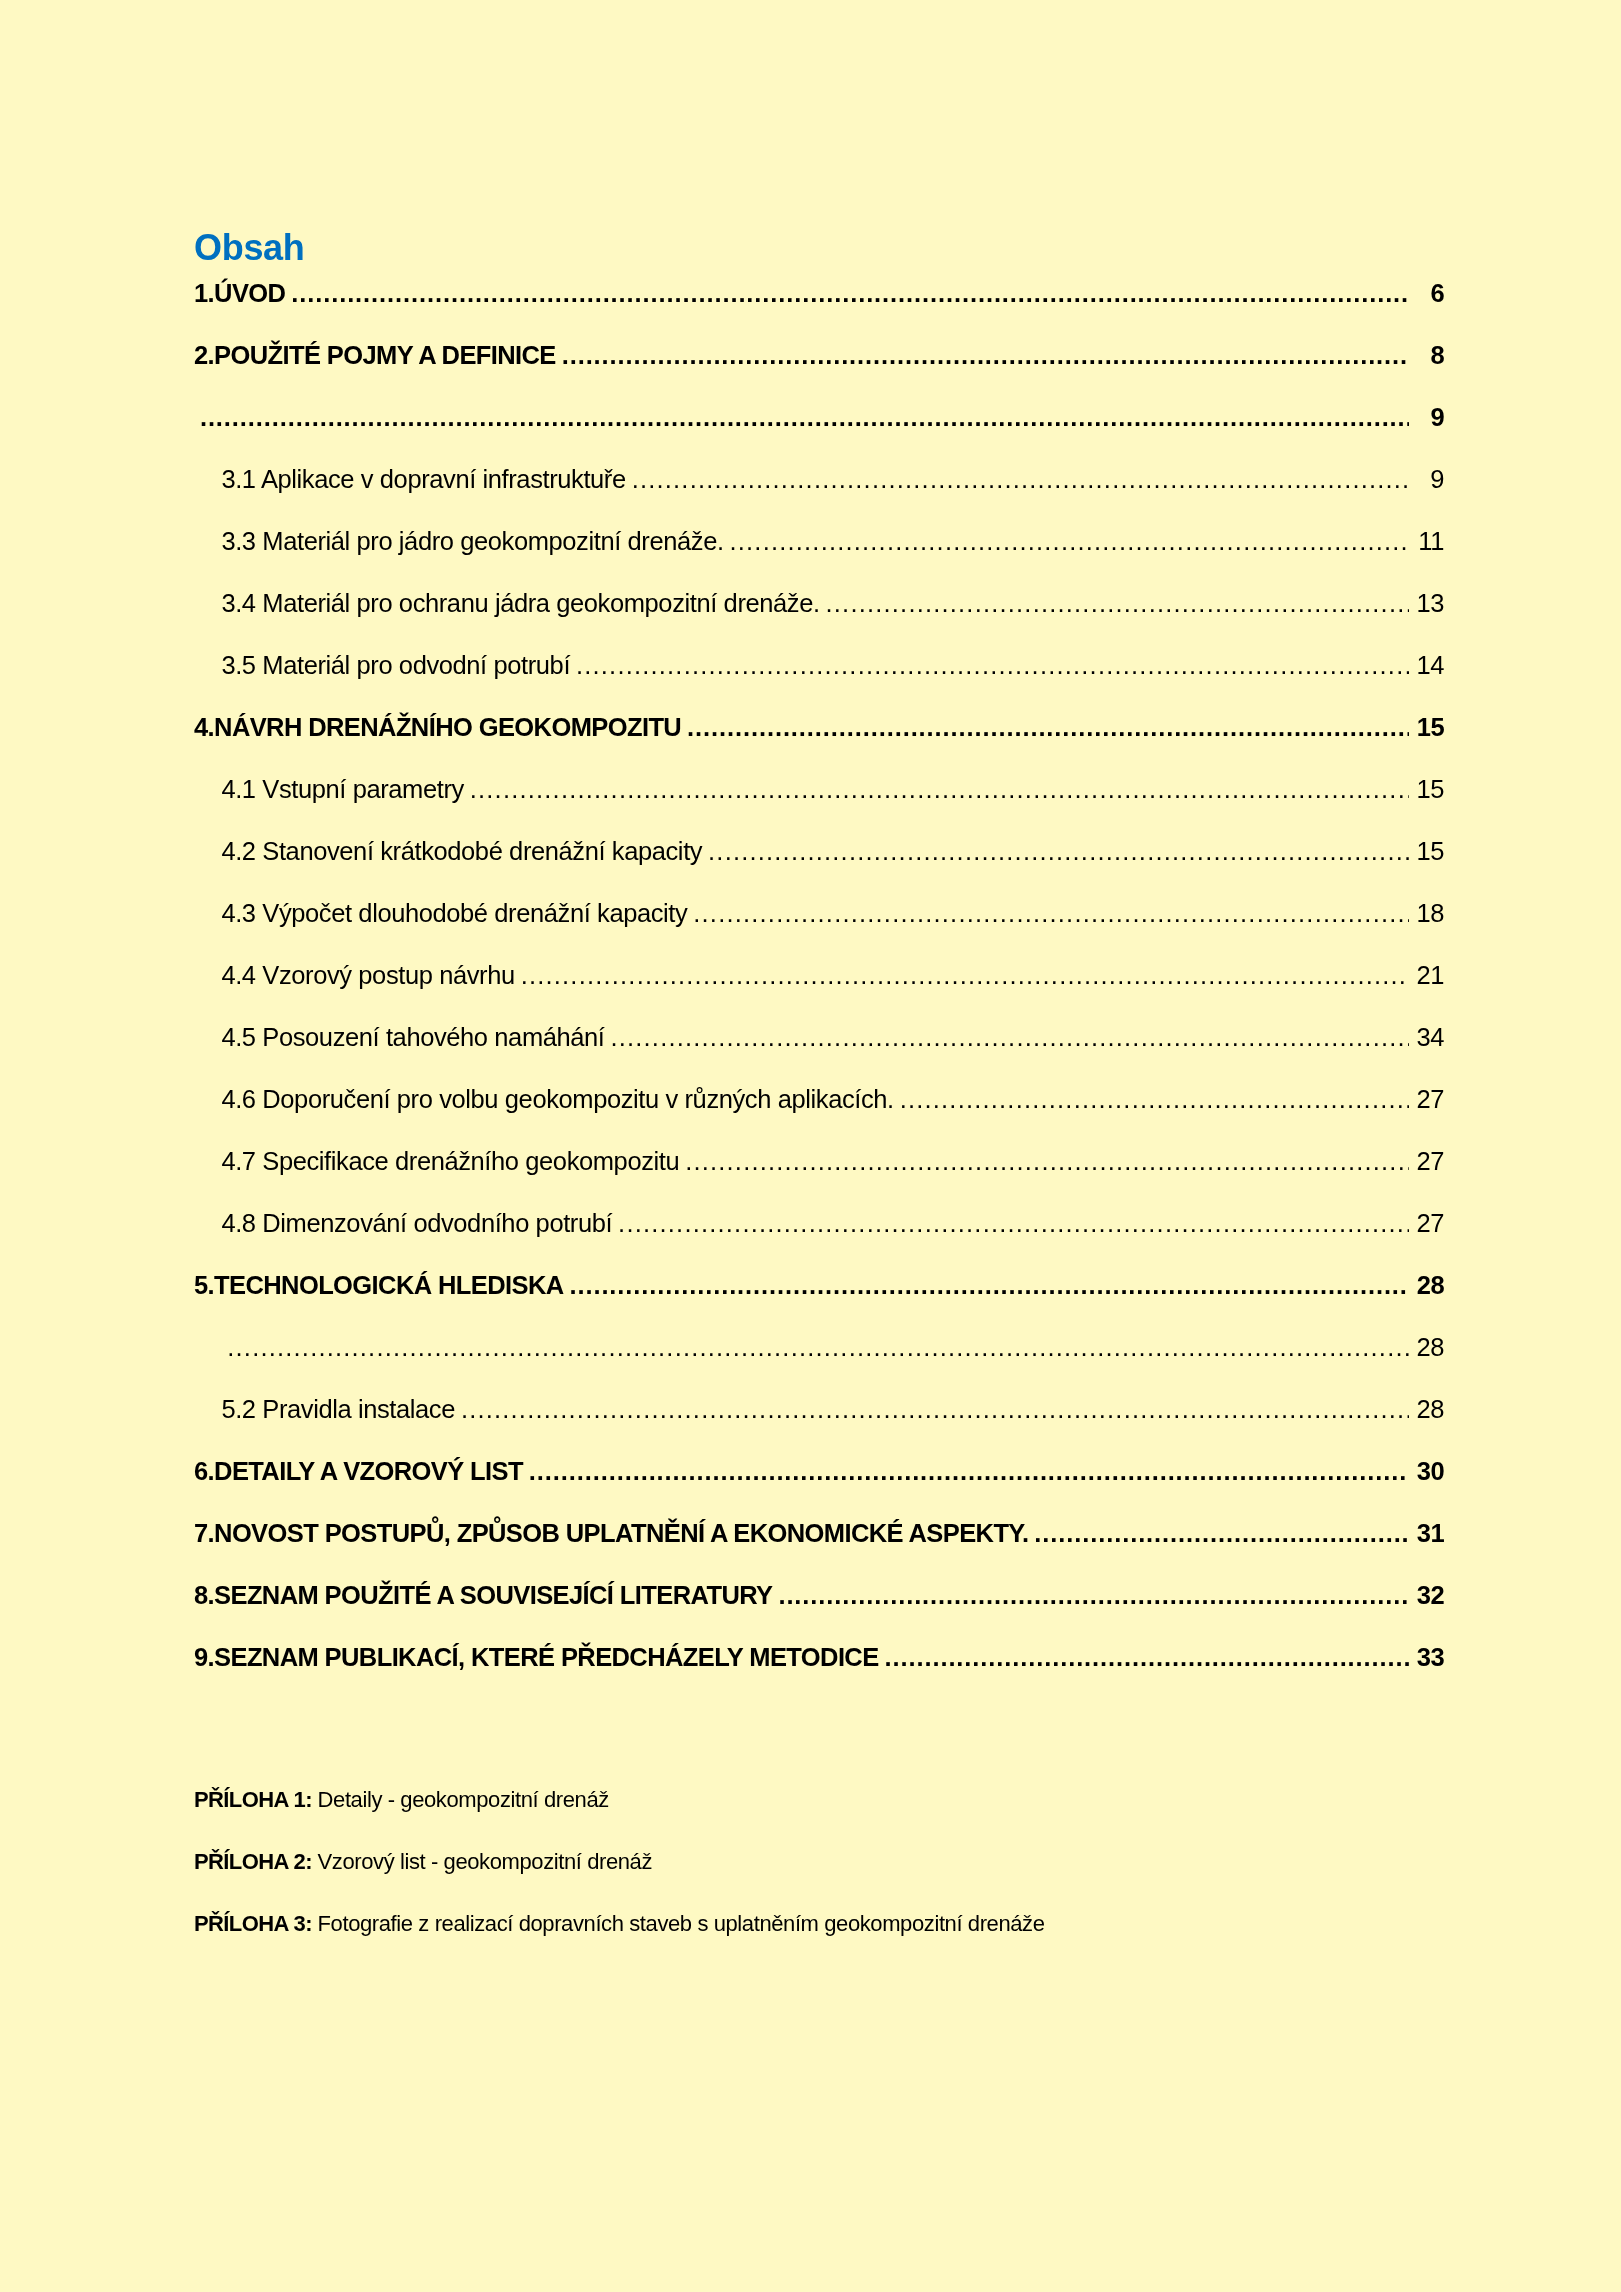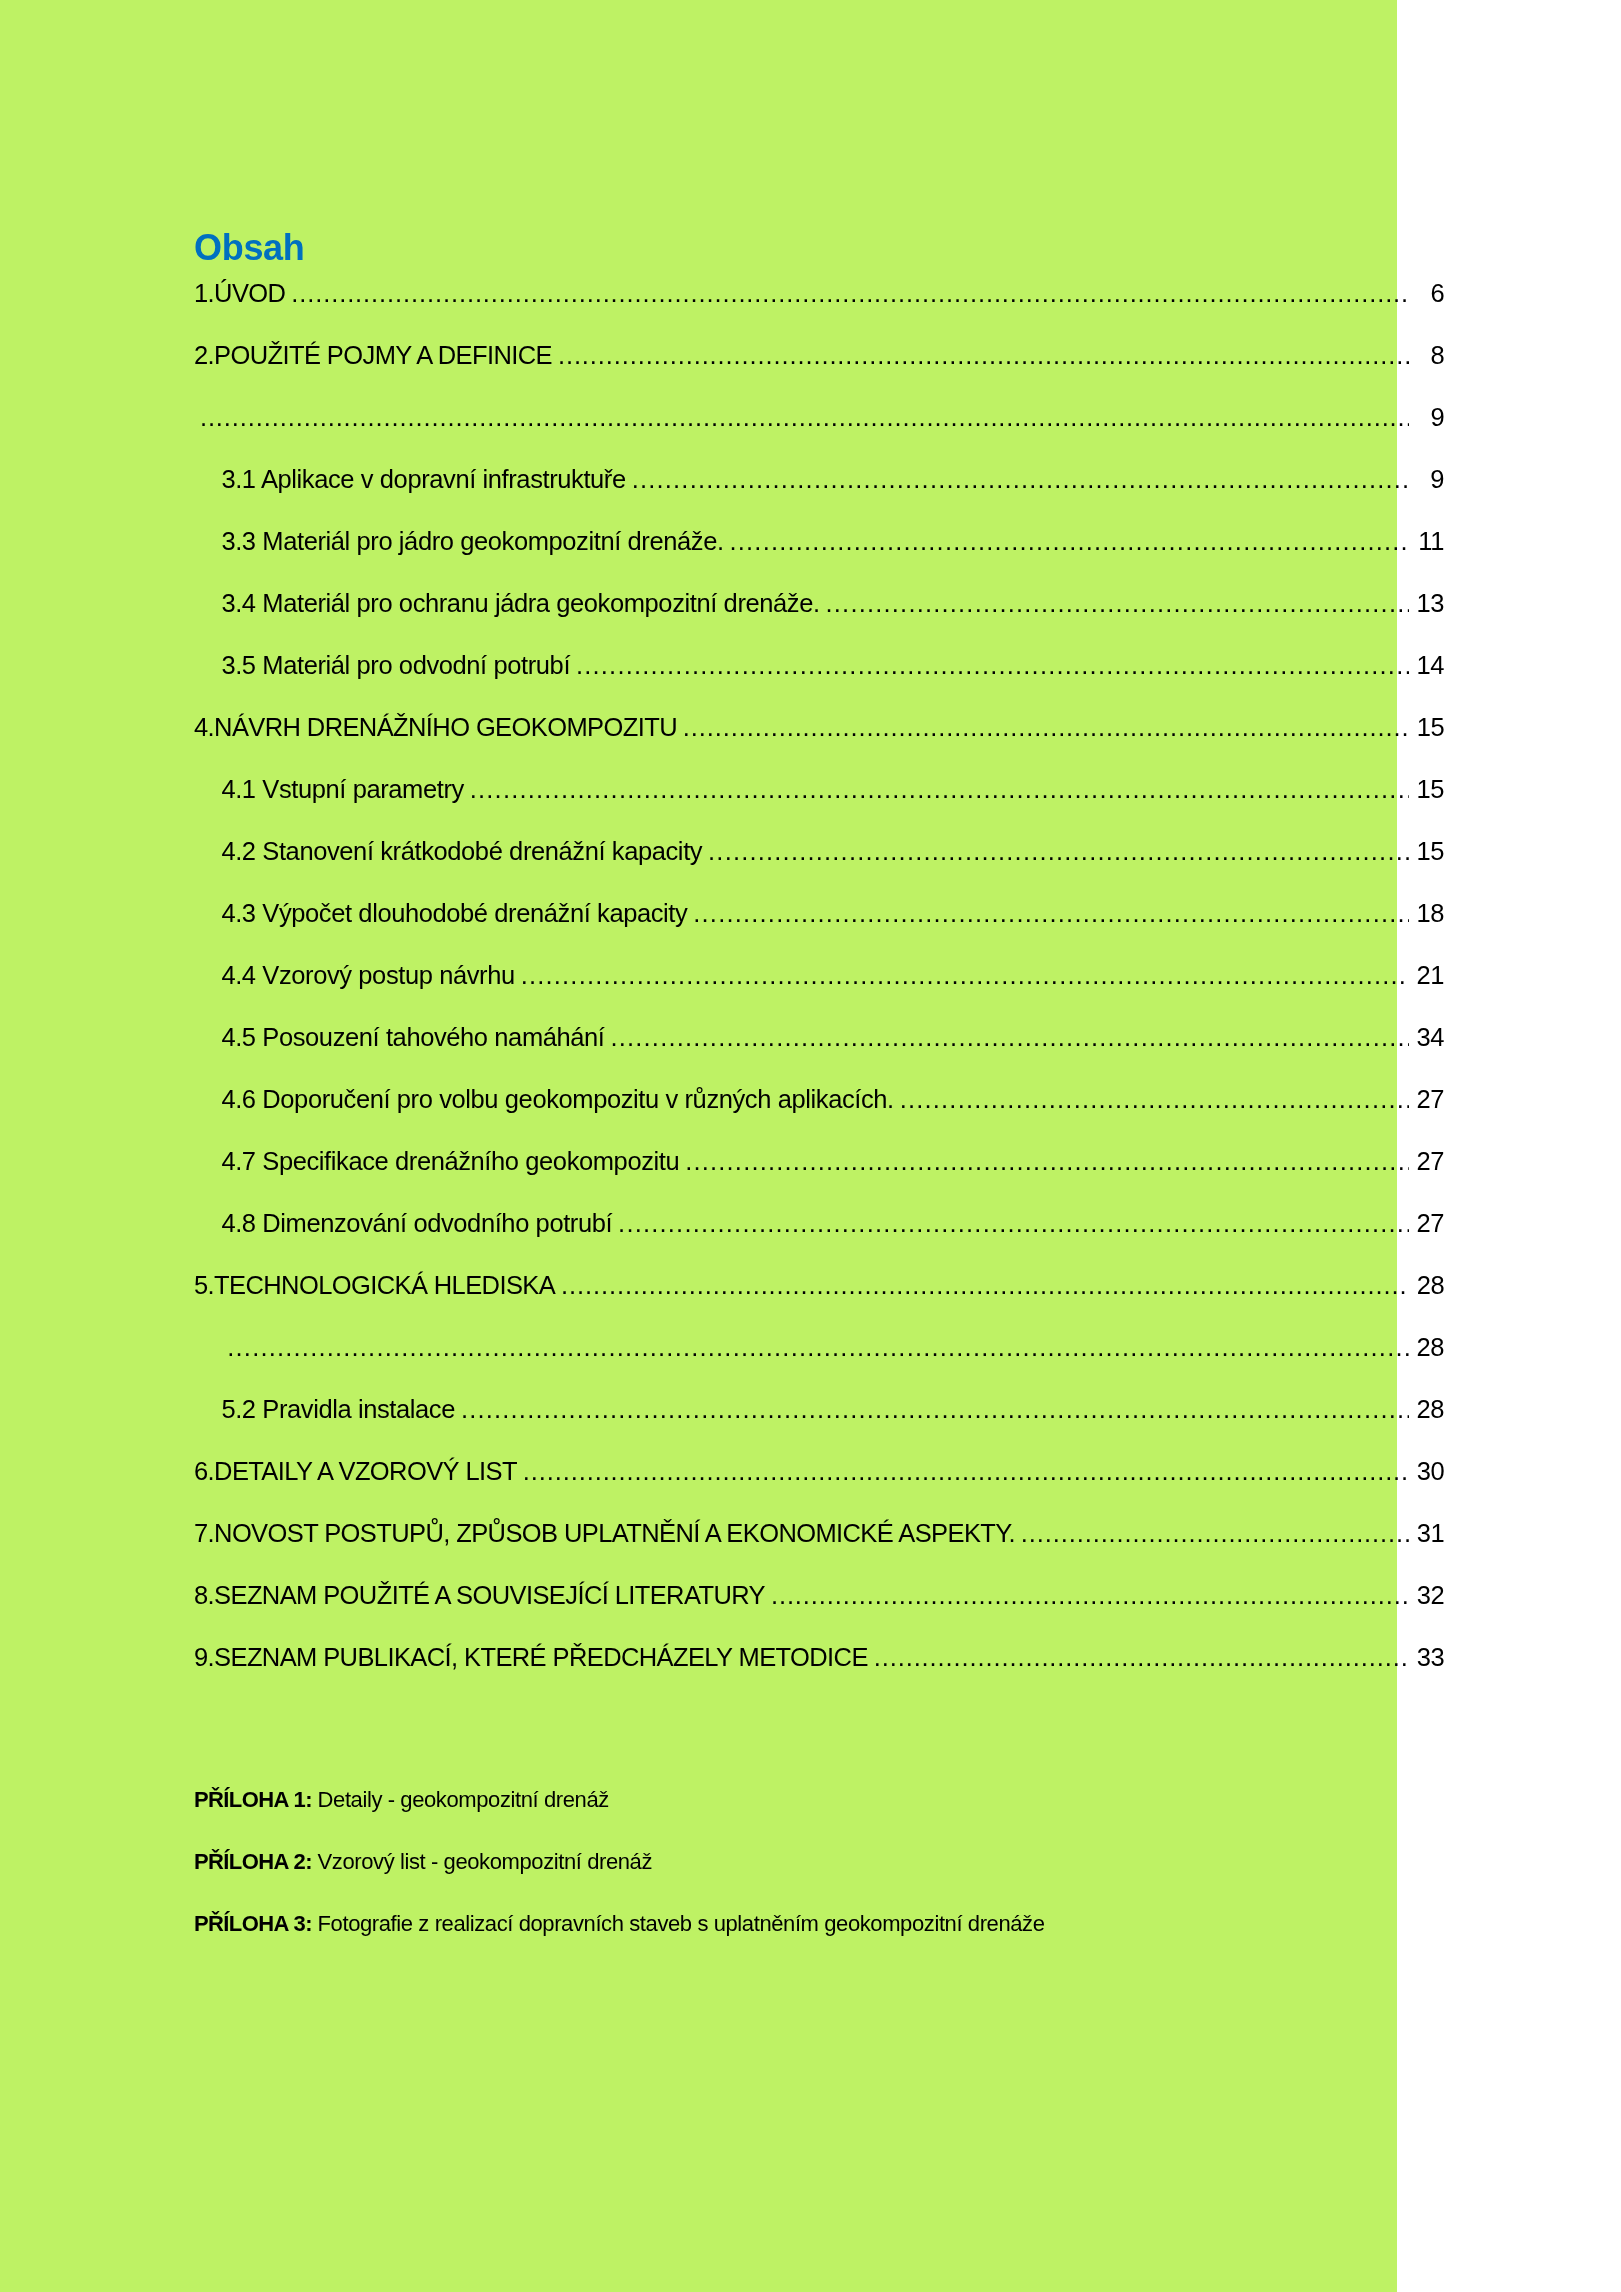--- a/index.html
+++ b/index.html
@@ -11,23 +11,23 @@
       width: 1621px;
       height: 2293px;
       position: relative;
       overflow: hidden;
       font-family: "Liberation Sans", sans-serif;
       color: #000000;
     }
     .page {
       position: absolute;
       left: 0; top: 0;
-      width: 1397px;
+      width: 1621px;
       height: 2293px;
-      background: #bef264;
+      background: #fef9c3;
     }
     .toc-title {
       position: absolute;
       left: 194px;
       top: 200px;
       font-size: 36px;
       font-weight: bold;
       line-height: 47px;
       letter-spacing: -0.3px;
     }
@@ -42,21 +42,21 @@
     }
     .toc-row {
       display: flex;
       align-items: baseline;
       height: 62px;
       line-height: 39px;
       font-size: 25.5px;
       white-space: nowrap;
     }
     .toc-row.level-1 {
-      font-weight: normal;
+      font-weight: bold;
       letter-spacing: -0.6px;
     }
     .toc-row.level-2 {
       padding-left: 27.4px;
       font-weight: normal;
       letter-spacing: -0.4px;
     }
     .toc-label {
       flex: 0 0 auto;
     }

